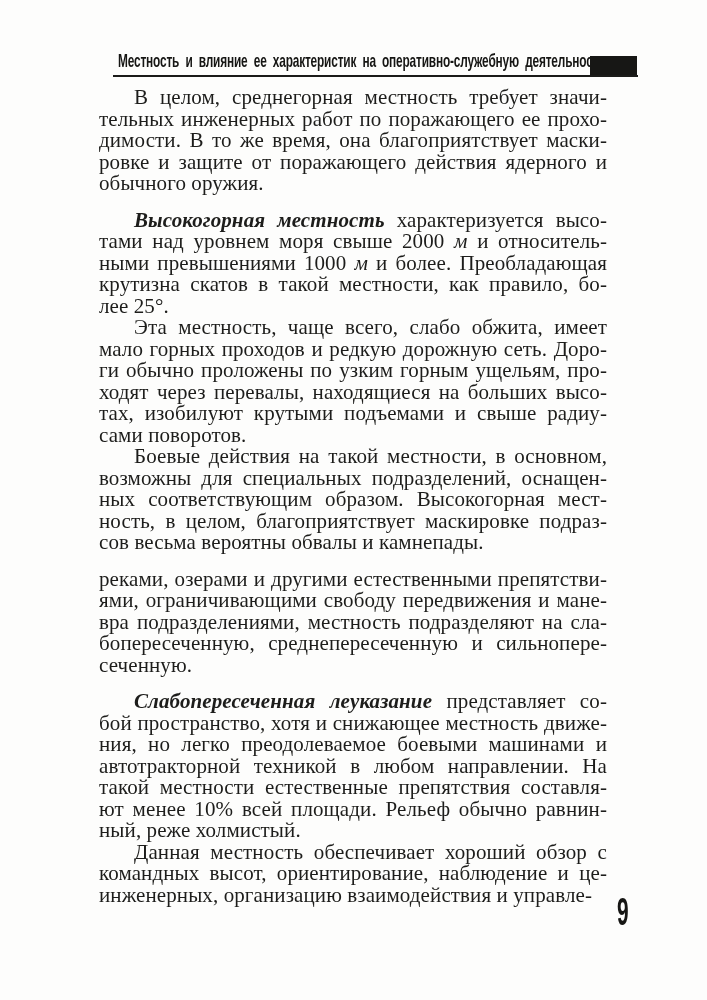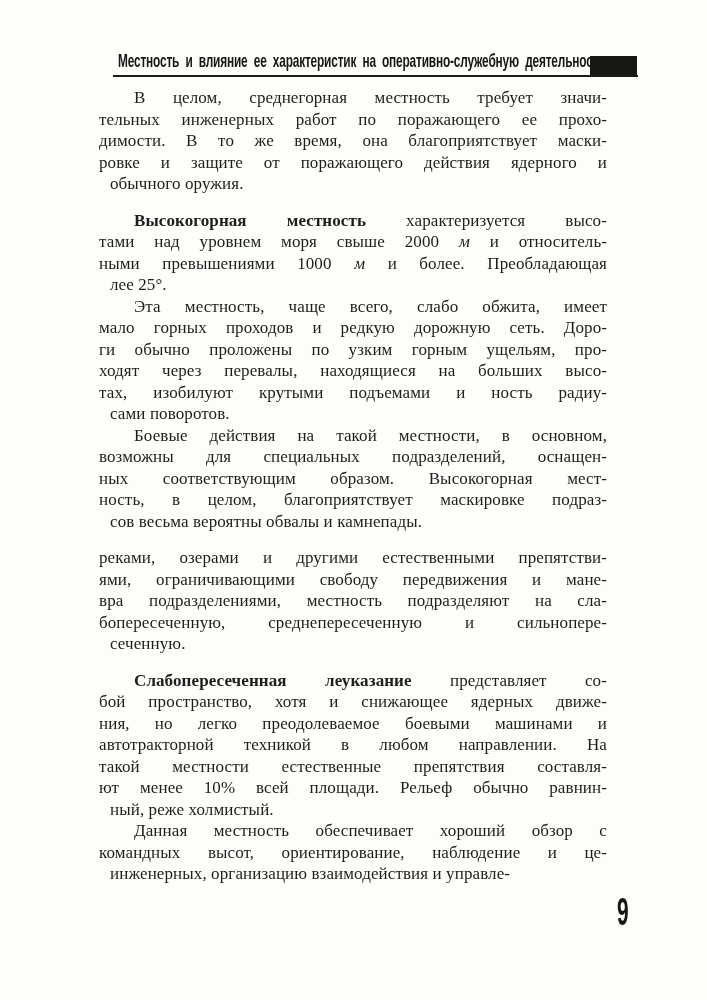--- a/index.html
+++ b/index.html
@@ -46,38 +46,38 @@
     left: 0; bottom: -2px;
     width: 525px; height: 2px;
     background: #1b1b19;
   }
 
   
   .page-text {
     position: absolute;
     left: 99px; top: 87px;
     width: 508px;
-    font-size: 17px;
+    font-size: 21px;
     line-height: 21.5px;
     letter-spacing: 0.1px;
   }
   .paragraph { margin: 0; }
   .paragraph.gap { margin-top: 15px; }
   .line {
     height: 21.5px;
     line-height: 21.5px;
     text-align: justify;
     text-align-last: justify;
     white-space: pre-wrap;
   }
   .line.first { padding-left: 35px; }
-  .line.final { text-align-last: left; margin-left: 11px; }
+  .line.final { text-align-last: left; }
   .line span.b  { font-weight: bold; }
   .line span.i  { font-style: italic; }
-  .line span.bi { font-weight: bold; }
+  .line span.bi { font-weight: bold; font-style: italic; }
 
   
   .page-number {
     position: absolute;
     left: 617px; top: 893px;
     font-family: "Liberation Sans", "DejaVu Sans", sans-serif;
     font-weight: bold;
     font-size: 38px;
     line-height: 38px;
     transform: scaleX(0.55);
@@ -101,47 +101,48 @@
         <div class="line first"><span>В целом, среднегорная местность требует значи-</span></div>
         <div class="line"><span>тельных инженерных работ по поражающего ее прохо-</span></div>
         <div class="line"><span>димости. В то же время, она благоприятствует маски-</span></div>
         <div class="line"><span>ровке и защите от поражающего действия ядерного и</span></div>
         <div class="line final"><span>обычного оружия.</span></div>
       </div>
       <div class="paragraph gap">
         <div class="line first"><span class="bi">Высокогорная местность</span><span> характеризуется высо-</span></div>
         <div class="line"><span>тами над уровнем моря свыше 2000 </span><span class="i">м</span><span> и относитель-</span></div>
         <div class="line"><span>ными превышениями 1000 </span><span class="i">м</span><span> и более. Преобладающая</span></div>
+        <div class="line"><span>крутизна скатов в такой местности, как правило, бо-</span></div>
         <div class="line final"><span>лее 25°.</span></div>
       </div>
       <div class="paragraph">
         <div class="line first"><span>Эта местность, чаще всего, слабо обжита, имеет</span></div>
         <div class="line"><span>мало горных проходов и редкую дорожную сеть. Доро-</span></div>
         <div class="line"><span>ги обычно проложены по узким горным ущельям, про-</span></div>
         <div class="line"><span>ходят через перевалы, находящиеся на больших высо-</span></div>
-        <div class="line"><span>тах, изобилуют крутыми подъемами и ность радиу-</span></div>
+        <div class="line"><span>тах, изобилуют крутыми подъемами и свыше радиу-</span></div>
         <div class="line final"><span>сами поворотов.</span></div>
       </div>
       <div class="paragraph">
         <div class="line first"><span>Боевые действия на такой местности, в основном,</span></div>
         <div class="line"><span>возможны для специальных подразделений, оснащен-</span></div>
         <div class="line"><span>ных соответствующим образом. Высокогорная мест-</span></div>
         <div class="line"><span>ность, в целом, благоприятствует маскировке подраз-</span></div>
         <div class="line final"><span>сов весьма вероятны обвалы и камнепады.</span></div>
       </div>
       <div class="paragraph gap">
         <div class="line"><span>реками, озерами и другими естественными препятстви-</span></div>
         <div class="line"><span>ями, ограничивающими свободу передвижения и мане-</span></div>
         <div class="line"><span>вра подразделениями, местность подразделяют на сла-</span></div>
         <div class="line"><span>бопересеченную, среднепересеченную и сильнопере-</span></div>
         <div class="line final"><span>сеченную.</span></div>
       </div>
       <div class="paragraph gap">
         <div class="line first"><span class="bi">Слабопересеченная леуказание</span><span> представляет со-</span></div>
-        <div class="line"><span>бой пространство, хотя и снижающее ядерных движе-</span></div>
+        <div class="line"><span>бой пространство, хотя и снижающее местность движе-</span></div>
         <div class="line"><span>ния, но легко преодолеваемое боевыми машинами и</span></div>
         <div class="line"><span>автотракторной техникой в любом направлении. На</span></div>
         <div class="line"><span>такой местности естественные препятствия составля-</span></div>
         <div class="line"><span>ют менее 10% всей площади. Рельеф обычно равнин-</span></div>
         <div class="line final"><span>ный, реже холмистый.</span></div>
       </div>
       <div class="paragraph">
         <div class="line first"><span>Данная местность обеспечивает хороший обзор с</span></div>
         <div class="line"><span>командных высот, ориентирование, наблюдение и це-</span></div>
         <div class="line final"><span>инженерных, организацию взаимодействия и управле-</span></div>

